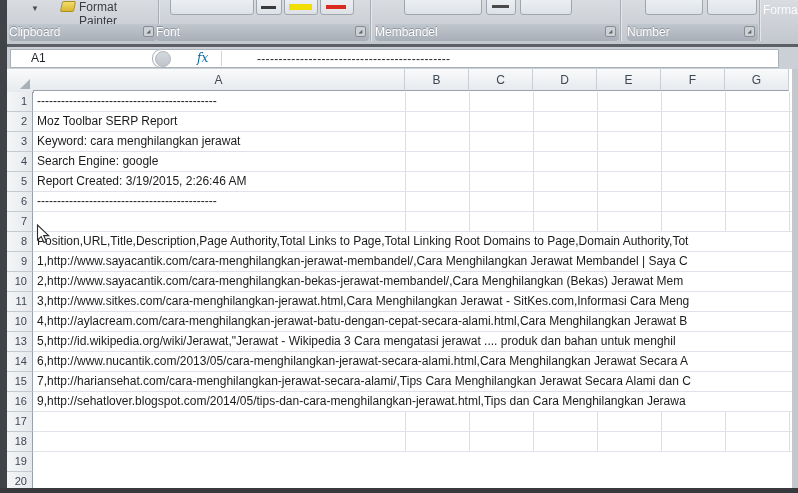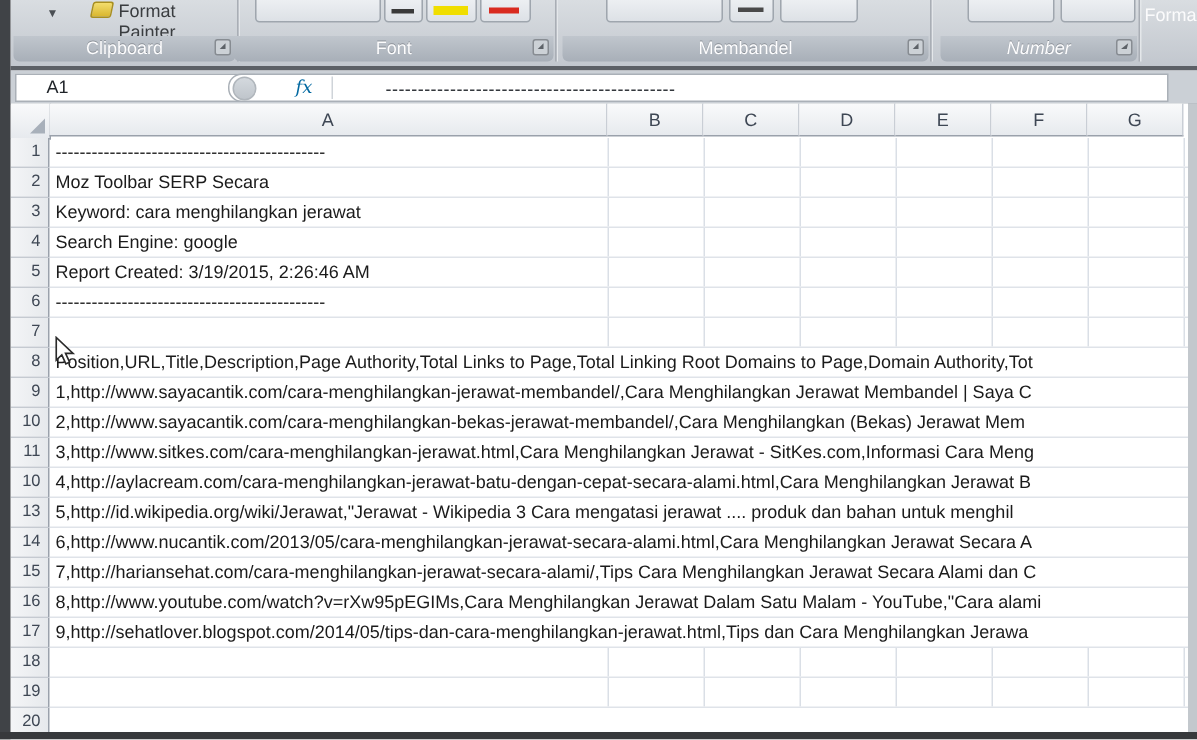--- a/index.html
+++ b/index.html
@@ -10,21 +10,21 @@
   .frame-left{position:absolute;left:0;top:0;bottom:0;width:7px;background:#404347;z-index:40;}
   .frame-bottom{position:absolute;left:0;right:0;bottom:0;height:5px;background:#37393c;z-index:40;}
   .frame-right{position:absolute;right:0;top:69px;bottom:5px;width:6px;background:#c3c8cd;z-index:30;}
   
   .ribbon{position:absolute;left:7px;right:0;top:0;height:44px;
           background:linear-gradient(#d9dde1,#c2c7ce);overflow:hidden;}
   .ribbon-border{position:absolute;left:7px;right:0;top:44px;height:3px;background:#5c6066;}
   .grp{position:absolute;top:0;height:41px;border-right:1px solid #a9aeb5;box-shadow:1px 0 0 #e4e7ea;}
   .grp-label{position:absolute;left:1px;right:1px;bottom:0;height:17px;
              background:linear-gradient(#c0c6cd,#a8afb8);border-radius:0 0 4px 4px;
-             color:#fdfdfe;font-size:12px;text-align:center;line-height:17px;
+             color:#fdfdfe;font-size:12px;text-align:left;line-height:17px;
              text-shadow:0 -1px 0 rgba(80,85,92,.45);}
   .launcher{position:absolute;right:4px;bottom:4px;width:9px;height:9px;background:#ccd1d6;
             border:1px solid #878c92;border-radius:2px;font-size:5px;line-height:8px;color:#5d6268;
             text-align:center;}
   .sliver{position:absolute;top:-9px;height:22px;border:1px solid #9fa6ae;border-radius:3px;
           background:linear-gradient(#f5f7f9,#dde1e6);}
   .swatch{position:absolute;}
   .fp-icon{position:absolute;left:53px;top:1px;width:12px;height:9px;border:1px solid #a98f1f;
            border-radius:2px;background:linear-gradient(#f3dd6d,#d9b62e);transform:skewX(-12deg);}
   .fp-label{position:absolute;left:71px;top:0;font-size:12px;color:#3a3d40;}
@@ -105,21 +105,21 @@
     <div class="grp" style="left:367px;width:246px;">
       <span class="sliver" style="left:30px;width:76px;"></span>
       <span class="sliver" style="left:112px;width:28px;">
         <span class="swatch" style="left:5px;bottom:6px;width:17px;height:3px;background:#4a4a4a;"></span>
       </span>
       <span class="sliver" style="left:146px;width:50px;"></span>
       <div class="grp-label">Membandel</div>
       <span class="launcher">◢</span>
     </div>
 
-    <div class="grp" style="left:619px;width:133px;font-style:italic;">
+    <div class="grp" style="left:619px;width:133px;">
 
       <span class="sliver" style="left:19px;width:56px;"></span>
       <span class="sliver" style="left:81px;width:48px;"></span>
       <div class="grp-label">Number</div>
       <span class="launcher">◢</span>
     </div>
 
     <span class="styles-label">Forma</span>
   </div>
   <div class="ribbon-border"></div>
@@ -170,35 +170,34 @@
       <div class="rn">15</div>
       <div class="rn">16</div>
       <div class="rn">17</div>
       <div class="rn">18</div>
       <div class="rn">19</div>
       <div class="rn">20</div>
     </div>
 
     <div class="rows">
       <div class="row gl">---------------------------------------------</div>
-      <div class="row gl">Moz Toolbar SERP Secara</div>
+      <div class="row gl">Moz Toolbar SERP Report</div>
       <div class="row gl">Keyword: cara menghilangkan jerawat</div>
       <div class="row gl">Search Engine: google</div>
       <div class="row gl">Report Created: 3/19/2015, 2:26:46 AM</div>
       <div class="row gl">---------------------------------------------</div>
       <div class="row gl"></div>
       <div class="row">Position,URL,Title,Description,Page Authority,Total Links to Page,Total Linking Root Domains to Page,Domain Authority,Tot</div>
       <div class="row">1,http://www.sayacantik.com/cara-menghilangkan-jerawat-membandel/,Cara Menghilangkan Jerawat Membandel | Saya C</div>
       <div class="row">2,http://www.sayacantik.com/cara-menghilangkan-bekas-jerawat-membandel/,Cara Menghilangkan (Bekas) Jerawat Mem</div>
       <div class="row">3,http://www.sitkes.com/cara-menghilangkan-jerawat.html,Cara Menghilangkan Jerawat - SitKes.com,Informasi Cara Meng</div>
       <div class="row">4,http://aylacream.com/cara-menghilangkan-jerawat-batu-dengan-cepat-secara-alami.html,Cara Menghilangkan Jerawat B</div>
       <div class="row">5,http://id.wikipedia.org/wiki/Jerawat,"Jerawat - Wikipedia  3 Cara mengatasi jerawat .... produk dan bahan untuk menghil</div>
       <div class="row">6,http://www.nucantik.com/2013/05/cara-menghilangkan-jerawat-secara-alami.html,Cara Menghilangkan Jerawat Secara A</div>
       <div class="row">7,http://hariansehat.com/cara-menghilangkan-jerawat-secara-alami/,Tips Cara Menghilangkan Jerawat Secara Alami dan C</div>
-      <div class="row">8,http://www.youtube.com/watch?v=rXw95pEGIMs,Cara Menghilangkan Jerawat Dalam Satu Malam - YouTube,"Cara alami</div>
       <div class="row">9,http://sehatlover.blogspot.com/2014/05/tips-dan-cara-menghilangkan-jerawat.html,Tips dan Cara Menghilangkan Jerawa</div>
       <div class="row gl"></div>
       <div class="row gl"></div>
     </div>
   </div>
 
   <svg class="cursor" width="15" height="21" viewBox="0 0 15 21">
     <path d="M1.5,1 L1.5,16 L5.2,12.6 L7.9,18.6 L10.4,17.4 L7.7,11.6 L12.7,11.6 Z" fill="#ffffff" stroke="#2b2b2b" stroke-width="1.1"></path>
   </svg>
 

